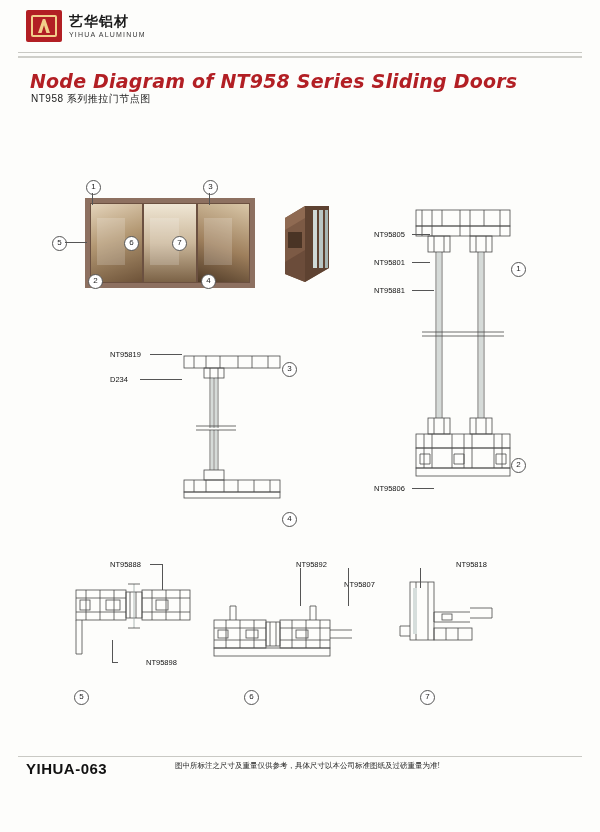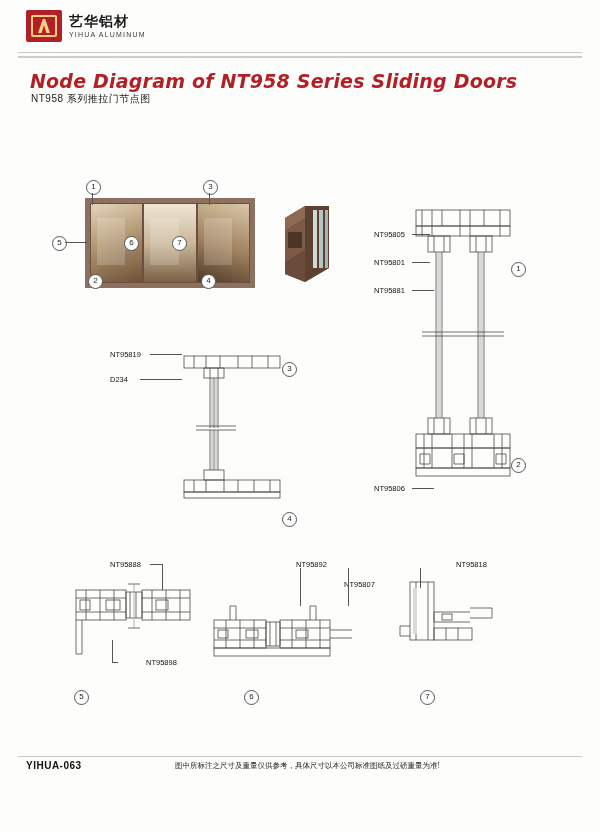--- a/index.html
+++ b/index.html
@@ -183,21 +183,21 @@
     position: absolute;
     left: 18px;
     top: 756px;
     width: 564px;
     border-top: 1px solid #c9c9c4;
   }
   .footer-code {
     position: absolute;
     left: 26px;
     top: 760px;
-    font-size: 10px;
+    font-size: 15px;
     font-weight: bold;
     color: #111;
     letter-spacing: 0.5px;
   }
   .footer-note {
     position: absolute;
     left: 175px;
     top: 761px;
     font-family: Liberation Serif, serif;
     font-size: 7.5px;

